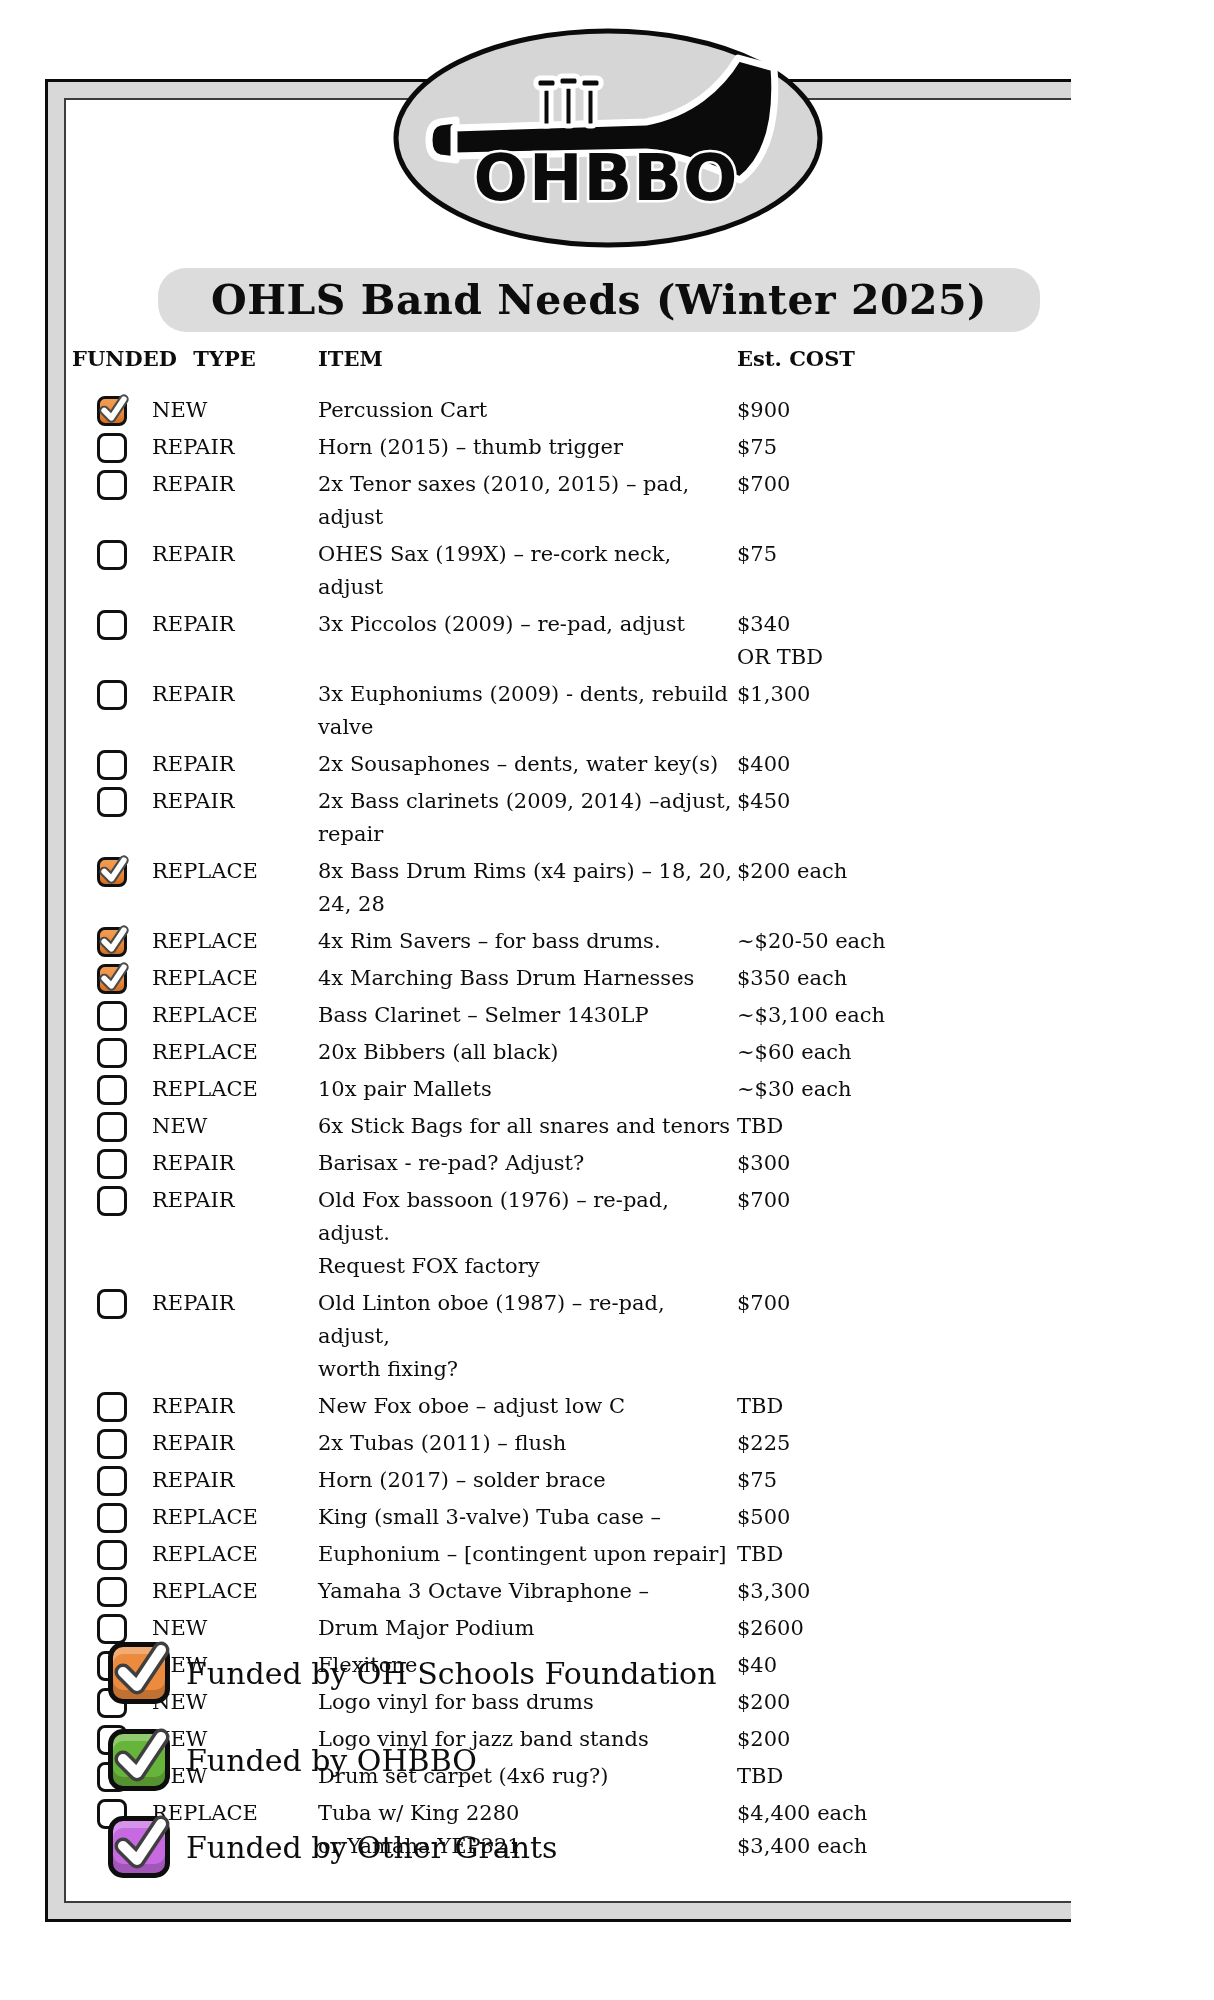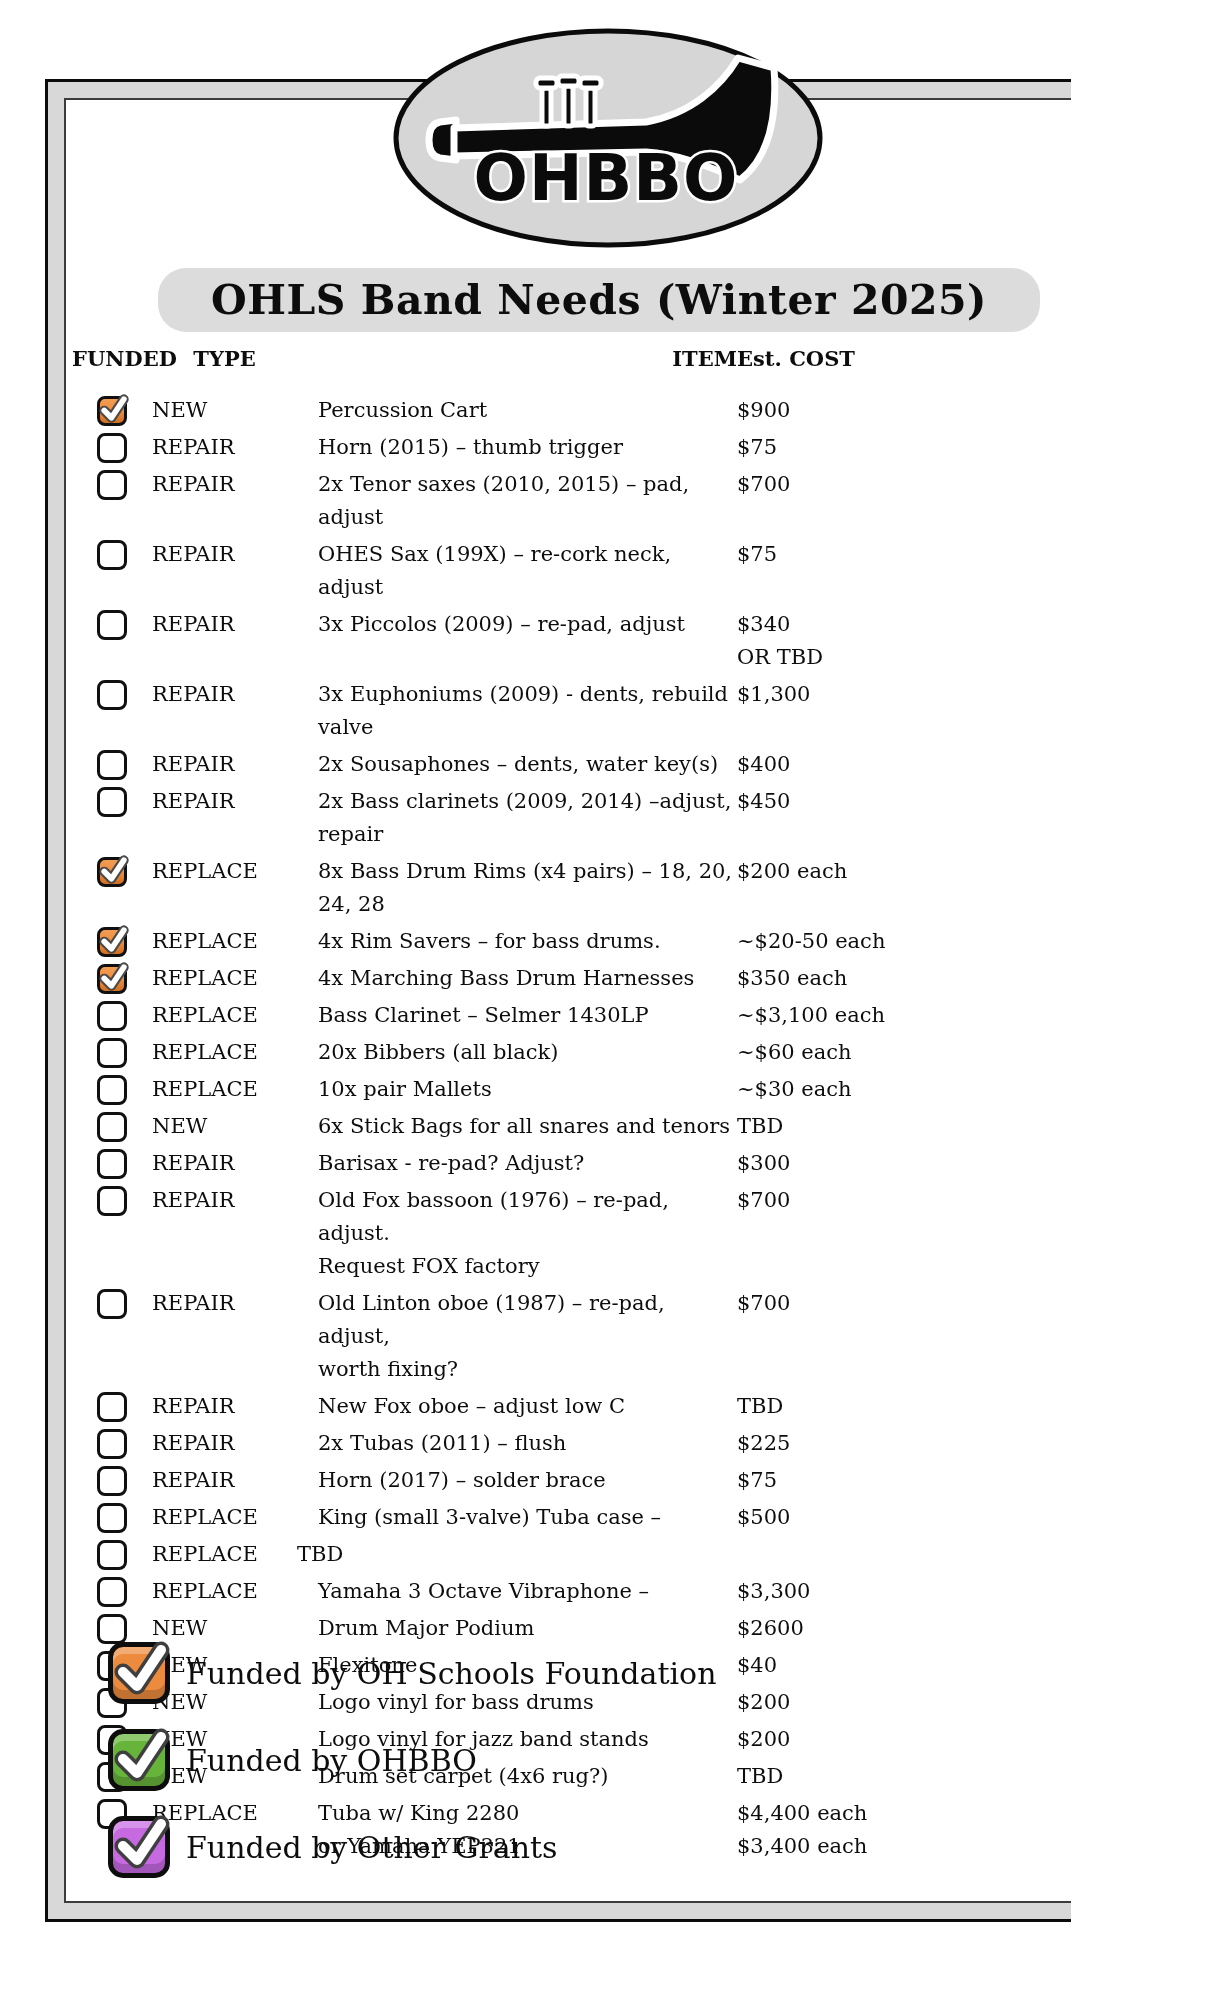--- a/index.html
+++ b/index.html
@@ -20,21 +20,21 @@
   .title-band { position: absolute; left: 158px; top: 268px; width: 882px; height: 64px;
                 background: #dcdcdc; display: flex; align-items: center; justify-content: center; z-index: 1; border-radius: 28px; }
   .title-band h1 { margin: 0; font-size: 41px; font-weight: bold; letter-spacing: 0.5px; }
 
   
   .thead { position: absolute; left: 72px; top: 346px; width: 1080px;
            display: grid; grid-template-columns: 80px 145px 440px auto;
            font-size: 21px; font-weight: bold; }
   .th-funded { text-align: center; }
   .th-type { text-align: center; }
-  .th-item { padding-left: 21px; text-align: right; }
+  .th-item { padding-left: 21px; }
 
   .rows { position: absolute; left: 72px; top: 392px; width: 1080px; }
   .row { display: grid; grid-template-columns: 80px 145px 440px auto; padding: 2px 0; }
   .row .line { line-height: 33px; font-size: 21px; }
   .cell-type { text-align: left; line-height: 33px; font-size: 21px; }
   .cell-item { padding-left: 21px; }
   .cell-funded { display: flex; justify-content: center; align-items: flex-start; }
 
   .checkbox { width: 30px; height: 30px; border: 3px solid #101010; border-radius: 8px;
               background: #ffffff; box-sizing: border-box; margin-top: 2px; position: relative; }
@@ -436,20 +436,23 @@
         </div>
     </div>
 
     <div class="row">
       <div class="cell-funded">
         <span class="checkbox">
           
         </span>
       </div>
       <div class="cell-type">REPLACE</div>
+      <div class="cell-item">
+          <div class="line">Euphonium – [contingent upon repair]</div>
+        </div>
       <div class="cell-cost">
           <div class="line">TBD</div>
         </div>
     </div>
 
     <div class="row">
       <div class="cell-funded">
         <span class="checkbox">
           
         </span>

